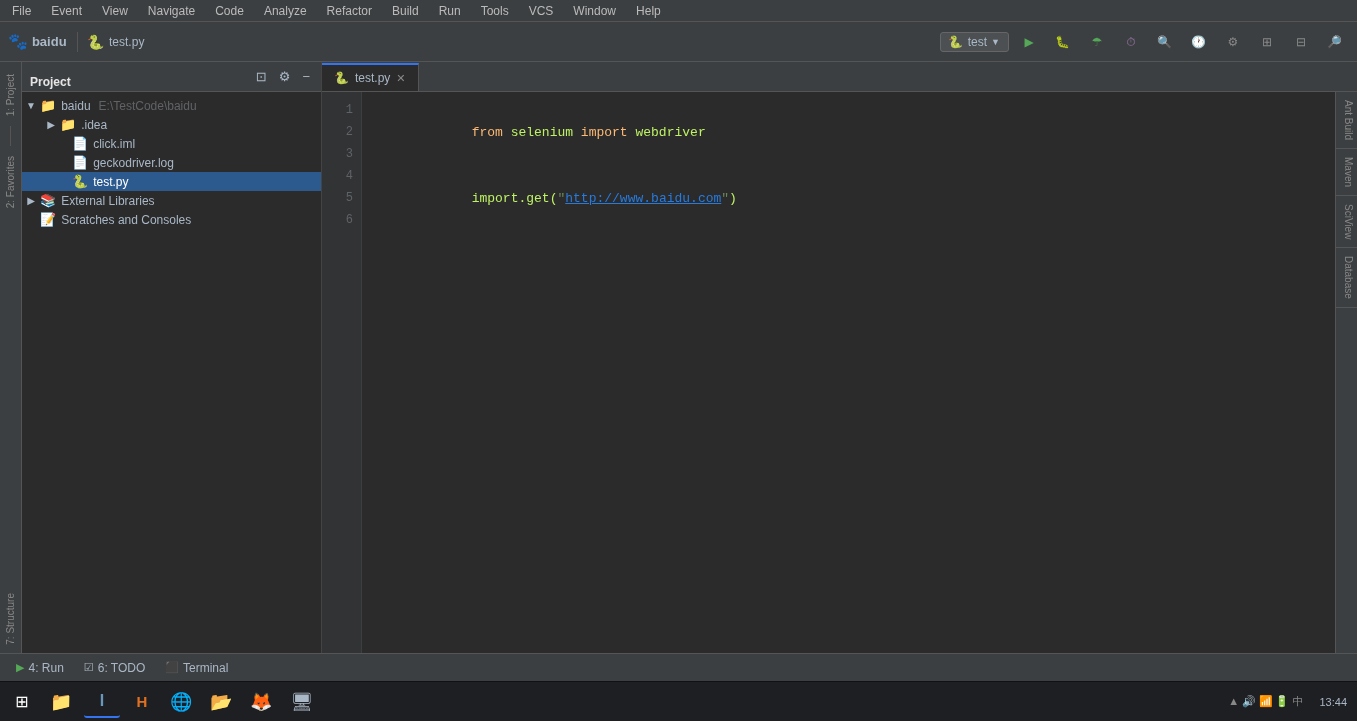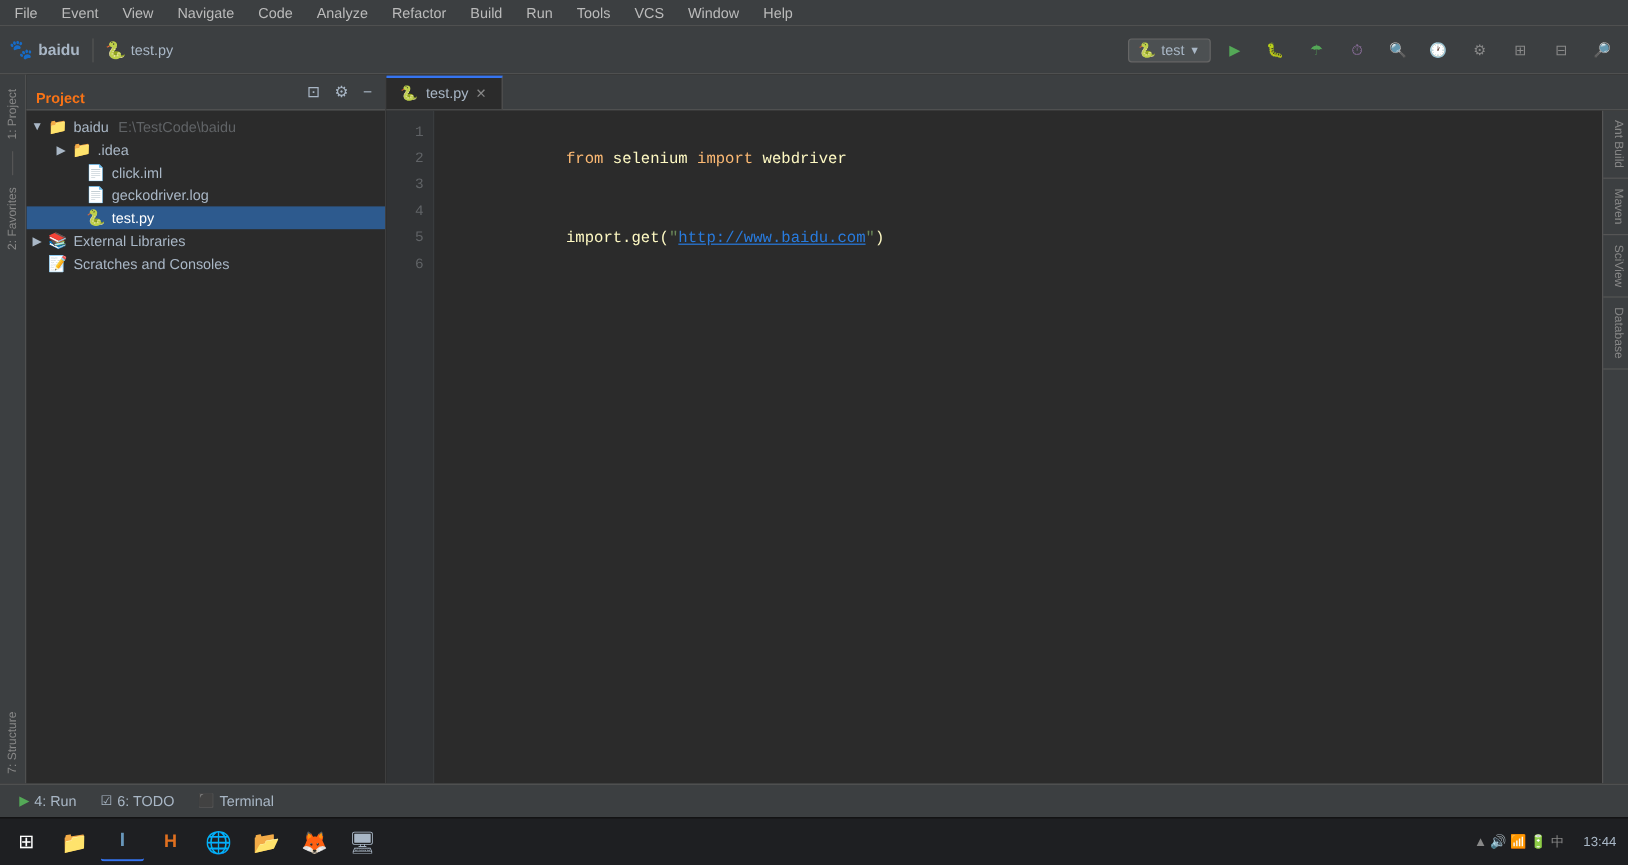--- a/index.html
+++ b/index.html
@@ -121,21 +121,21 @@
       display: flex;
       align-items: center;
       padding: 6px 8px;
       background: #3c3f41;
       border-bottom: 1px solid #555;
       gap: 6px;
       height: 30px;
     }
     .project-title {
       font-size: 12px;
-      color: #f97316;
+      color: #e5e5e5;
       font-weight: bold;
       flex: 1;
       margin-top: 10px;
     }
     .project-toolbar-btn {
       color: #a9b7c6;
       cursor: pointer;
       font-size: 13px;
       padding: 1px 3px;
     }
@@ -224,21 +224,21 @@
     }
     .code-line {
       min-height: 22px;
       white-space: pre;
       line-height: 1.7;
     }
     
     .c-comment { color: #808080; }
     .c-keyword { color: #fdba74; }
     .c-string { color: #6a8759; }
-    .c-text { color: #fef9c3; }
+    .c-text { color: #bef264; }
 
     
     .bottom-toolbar {
       height: 28px;
       background: #3c3f41;
       border-top: 1px solid #555;
       display: flex;
       align-items: center;
       padding: 0 8px;
       gap: 4px;

